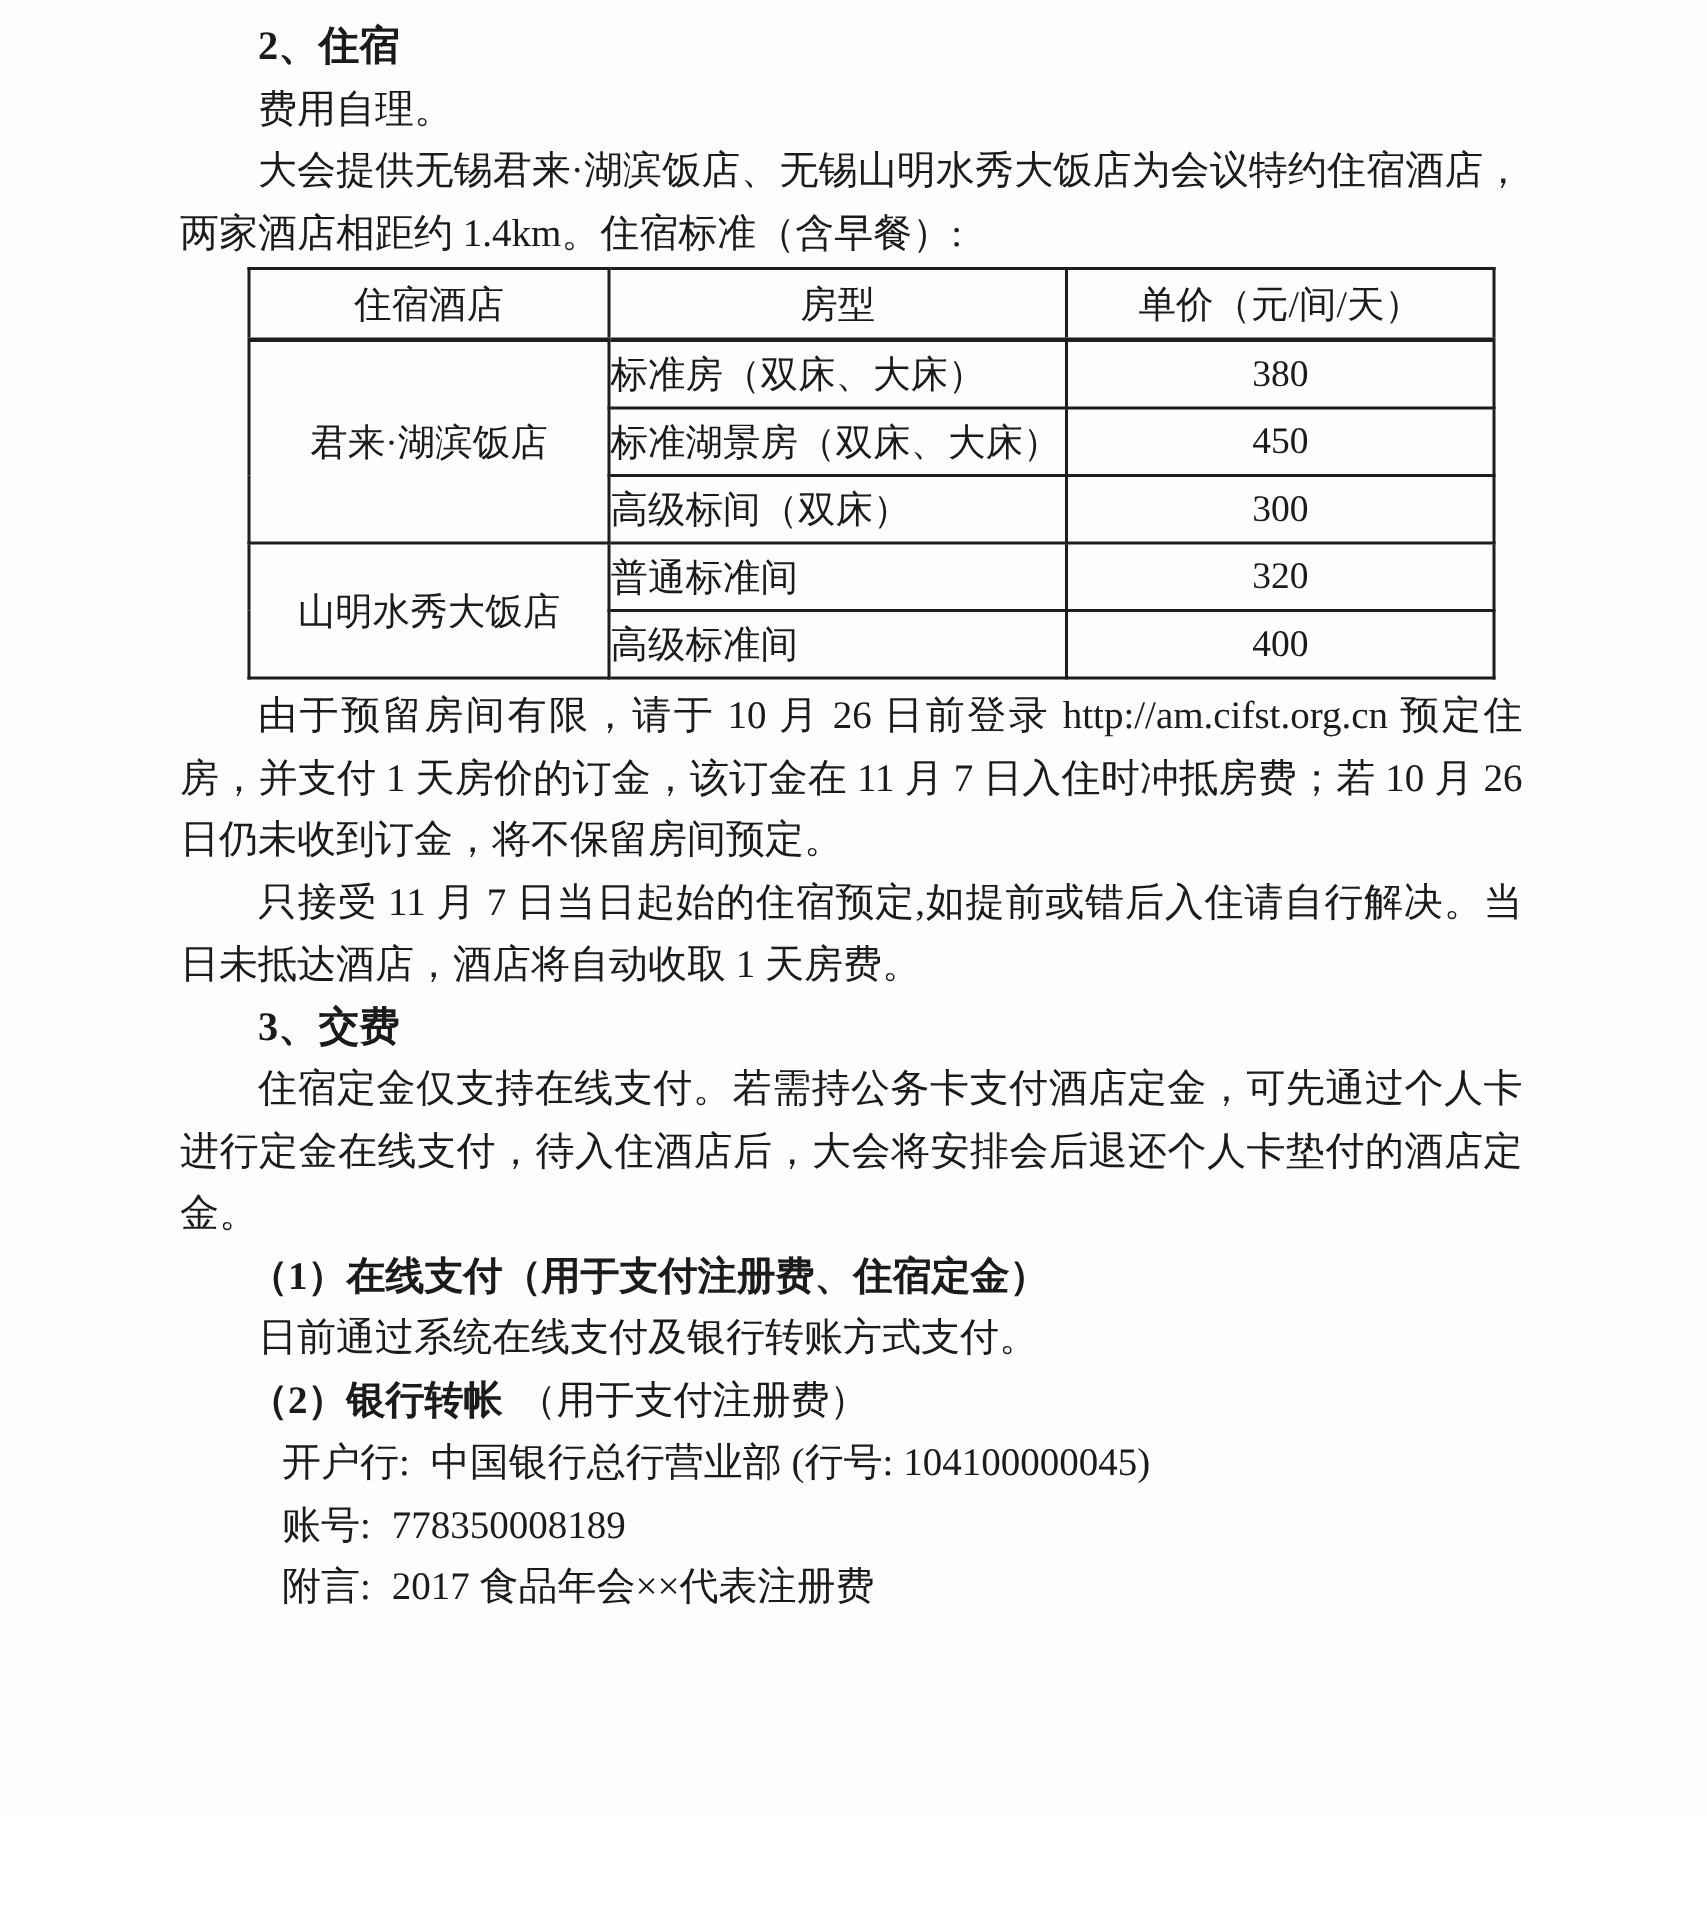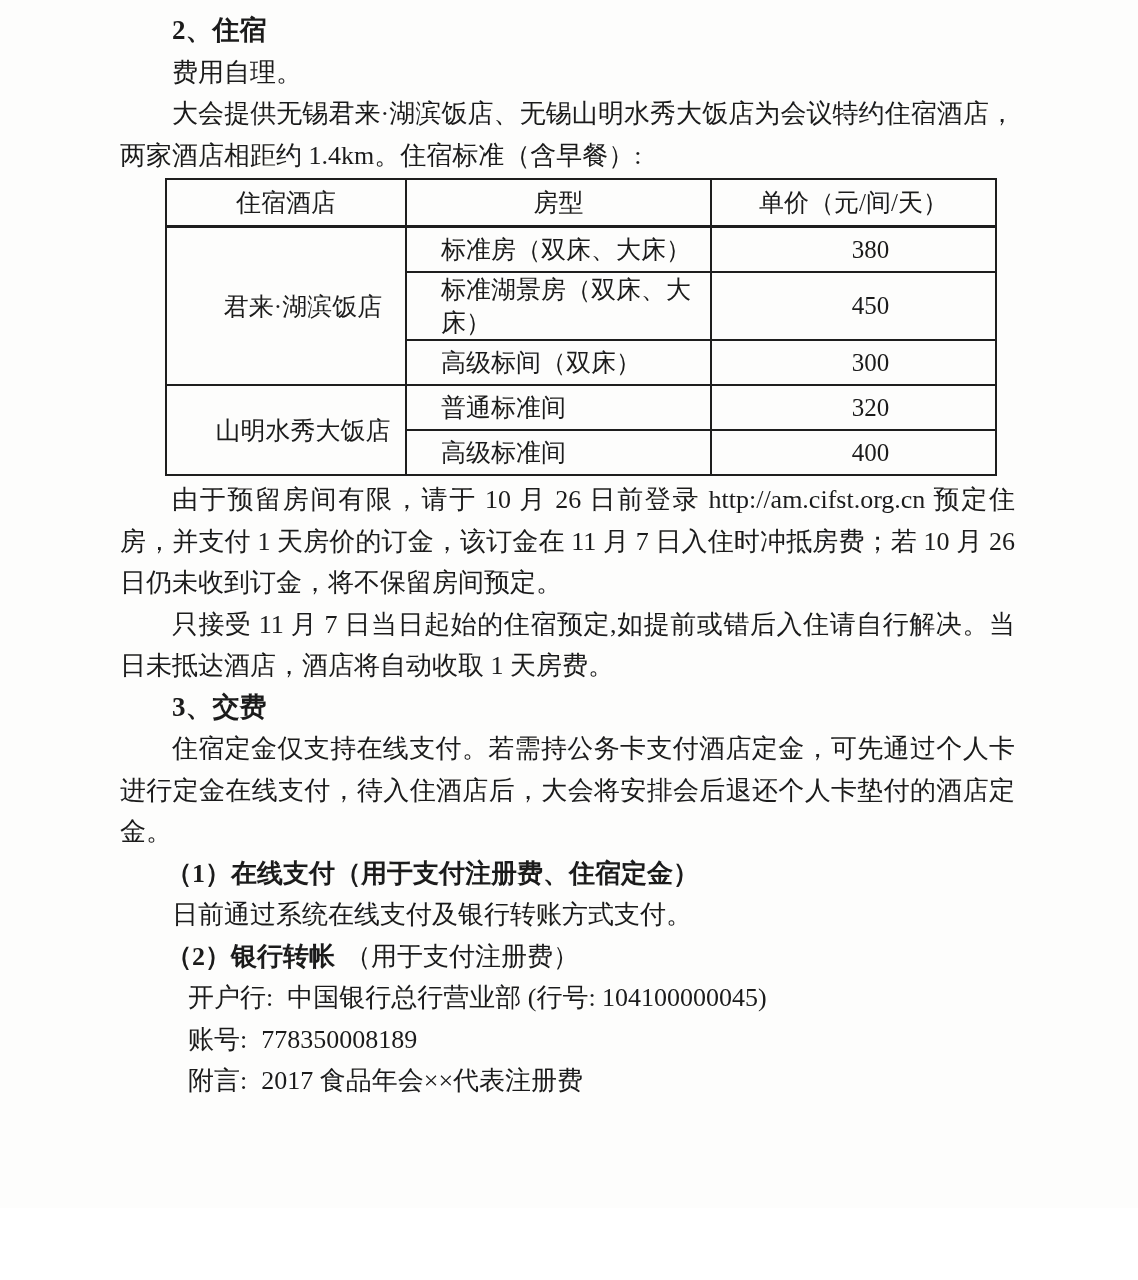--- a/index.html
+++ b/index.html
@@ -70,21 +70,20 @@
     padding: 0;
     font-weight: normal;
   }
   table.hotel-table thead th {
     height: 45px;
     text-align: center;
     border-bottom: 3px solid #1e1e1e;
   }
   table.hotel-table td {
     height: 43px;
-    padding-left: 34px;
   }
   td.hotel-cell {
     text-align: center;
     border-top: 2px solid #1e1e1e;
   }
   td.room-cell {
     text-align: left;
     padding-left: 14px;
   }
   td.price-cell {

